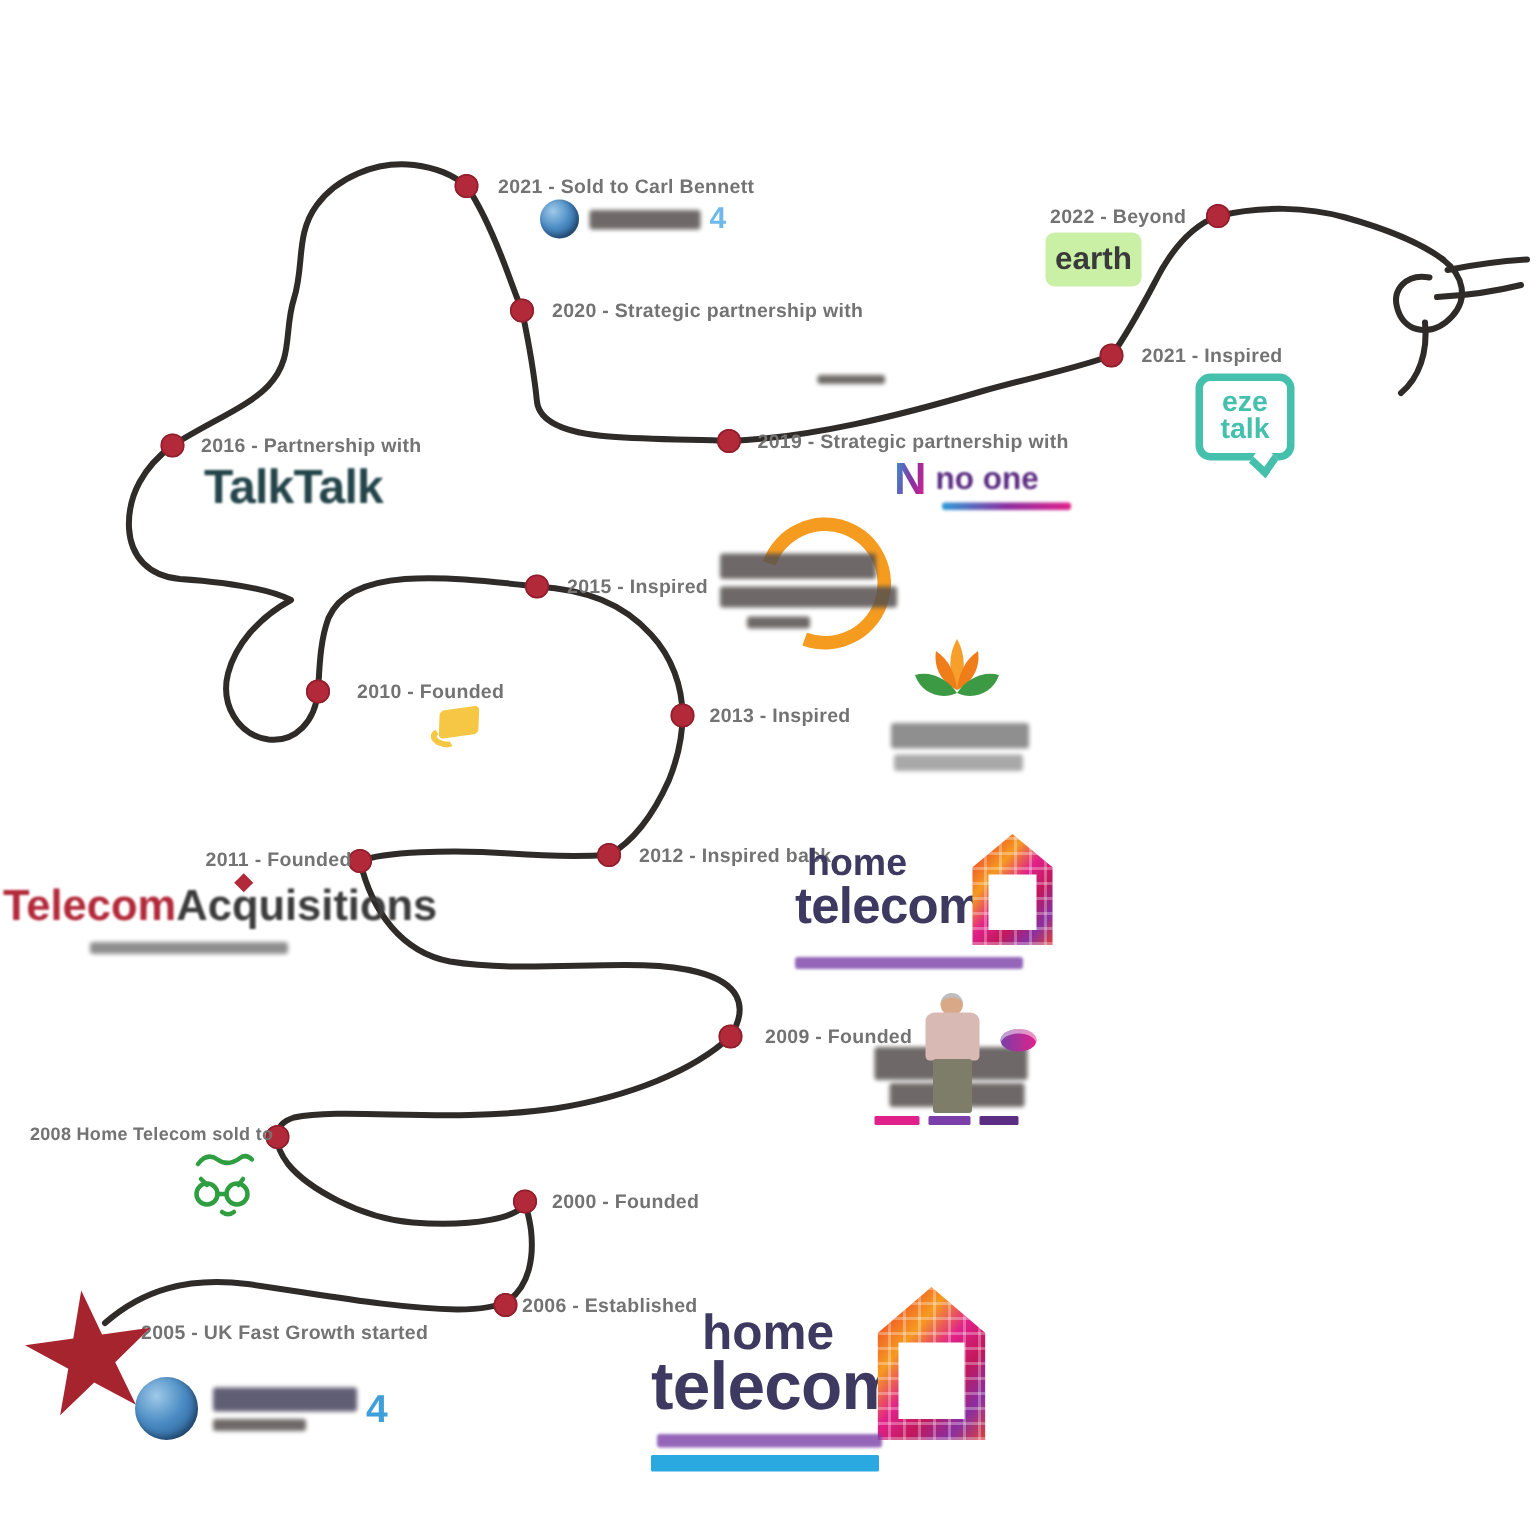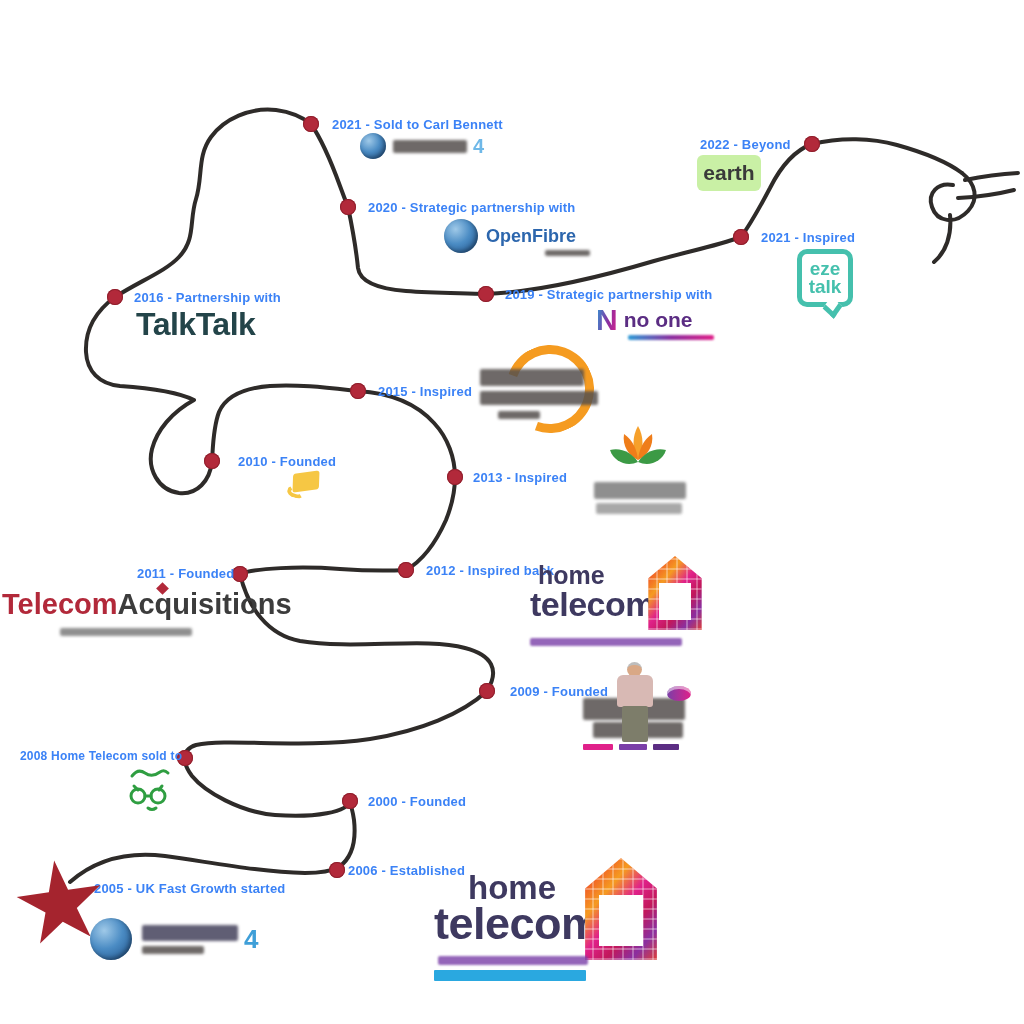--- a/index.html
+++ b/index.html
@@ -2,21 +2,21 @@
 <html><head>
 <meta charset="utf-8">
 <style>
   html,body{margin:0;padding:0;background:#fff;}
   #canvas{position:relative;width:1024px;height:1024px;overflow:hidden;background:#fff;
           font-family:"Liberation Sans",sans-serif;}
   #canvas *{box-sizing:border-box;}
   svg.layer{position:absolute;left:0;top:0;}
   .dot{position:absolute;width:16px;height:16px;border-radius:50%;background:#b2293a;
        transform:translate(-50%,-50%);box-shadow:0 0 0 1px #8e1f2c inset;}
-  .mlabel{position:absolute;transform:translateY(-50%);color:#3b82f6;font-weight:bold;
+  .mlabel{position:absolute;transform:translateY(-50%);color:#737373;font-weight:bold;
           font-size:13px;letter-spacing:.2px;white-space:nowrap;filter:blur(.3px);}
   .mlabel.small{font-size:12px;}
   .logo{position:absolute;display:flex;align-items:center;}
   .block{position:absolute;}
   .globe{display:inline-block;border-radius:50%;
          background:radial-gradient(circle at 34% 30%,#9fc9e8 0%,#4b8cc4 45%,#1d4e86 100%);
          box-shadow:inset -2px -2px 4px rgba(0,0,0,.35);}
   .g26{width:26px;height:26px;} .g34{width:34px;height:34px;} .g42{width:42px;height:42px;}
   .blurbar{display:inline-block;background:#55504e;opacity:.85;border-radius:2px;filter:blur(1.5px);}
   .graybar{display:inline-block;background:#7c7c7c;opacity:.85;border-radius:2px;filter:blur(1.5px);}
@@ -26,21 +26,21 @@
   .gradient-text{background:linear-gradient(100deg,#2e9bd6,#8a2fa0 55%,#e0218a);
                  -webkit-background-clip:text;background-clip:text;color:#7a3fa8;
                  -webkit-text-fill-color:transparent;}
   .noone-mark{font-weight:bold;font-size:30px;line-height:1;filter:blur(.5px);}
   .noone-name{color:#5b2d83;font-weight:bold;font-size:21px;margin-left:6px;filter:blur(.6px);}
   .noone-sub{position:absolute;left:32px;top:30px;width:86px;height:5px;border-radius:2px;
              background:linear-gradient(90deg,#2e9bd6,#8a2fa0,#e0218a);filter:blur(1px);}
   .earth-box{position:absolute;width:64px;height:36px;background:#c9f0a5;border-radius:6px;
              display:flex;align-items:center;justify-content:center;color:#3a3a3a;
              font-weight:bold;font-size:21px;}
-  .ezetalk{position:absolute;width:56px;height:58px;border:5px solid #45c0ad;border-radius:10px;
+  .ezetalk{position:absolute;width:66px;height:58px;border:5px solid #45c0ad;border-radius:10px;
            display:flex;flex-direction:column;align-items:center;justify-content:center;
            color:#45c0ad;font-weight:bold;font-size:19px;line-height:.95;filter:blur(.4px);}
   .bubble-tail{position:absolute;right:8px;bottom:-13px;width:15px;height:15px;background:#fff;
                border-left:5px solid #45c0ad;border-bottom:5px solid #45c0ad;
                transform:rotate(-55deg) skewX(-8deg);}
   .talktalk{color:#234449;font-weight:bold;font-size:32px;letter-spacing:-.5px;filter:blur(.6px);}
   .orange-arc{position:absolute;width:88px;height:88px;border:9px solid #f59b20;border-radius:50%;
               border-left-color:transparent;transform:rotate(-25deg);}
   .yellow-a{position:absolute;width:26px;height:19px;background:#f6c744;border-radius:3px;
             transform:skewX(-10deg) rotate(-8deg);}
@@ -138,24 +138,20 @@
   <div class="mlabel" style="left:368px;top:801px">2000 - Founded</div>
   <div class="mlabel" style="left:348px;top:870px">2006 - Established</div>
   <div class="mlabel" style="left:94px;top:888px">2005 - UK Fast Growth started</div>
 
   <div class="logo" style="left:360px;top:133px">
     <span class="globe g26"></span>
     <span class="blurbar" style="width:74px;height:13px;margin-left:7px"></span>
     <span class="blue4">4</span>
   </div>
 
-  <div class="logo" style="left:444px;top:219px">
-    <span class="globe g34"></span>
-    <span class="openfibre-name">OpenFibre</span>
-  </div>
   <span class="blurbar" style="position:absolute;left:545px;top:250px;width:45px;height:6px"></span>
 
   <div class="logo" style="left:596px;top:305px">
     <span class="noone-mark gradient-text">N</span>
     <span class="noone-name">no one</span>
     <span class="noone-sub"></span>
   </div>
 
   <div class="earth-box" style="left:697px;top:155px">
     <span>earth</span>

